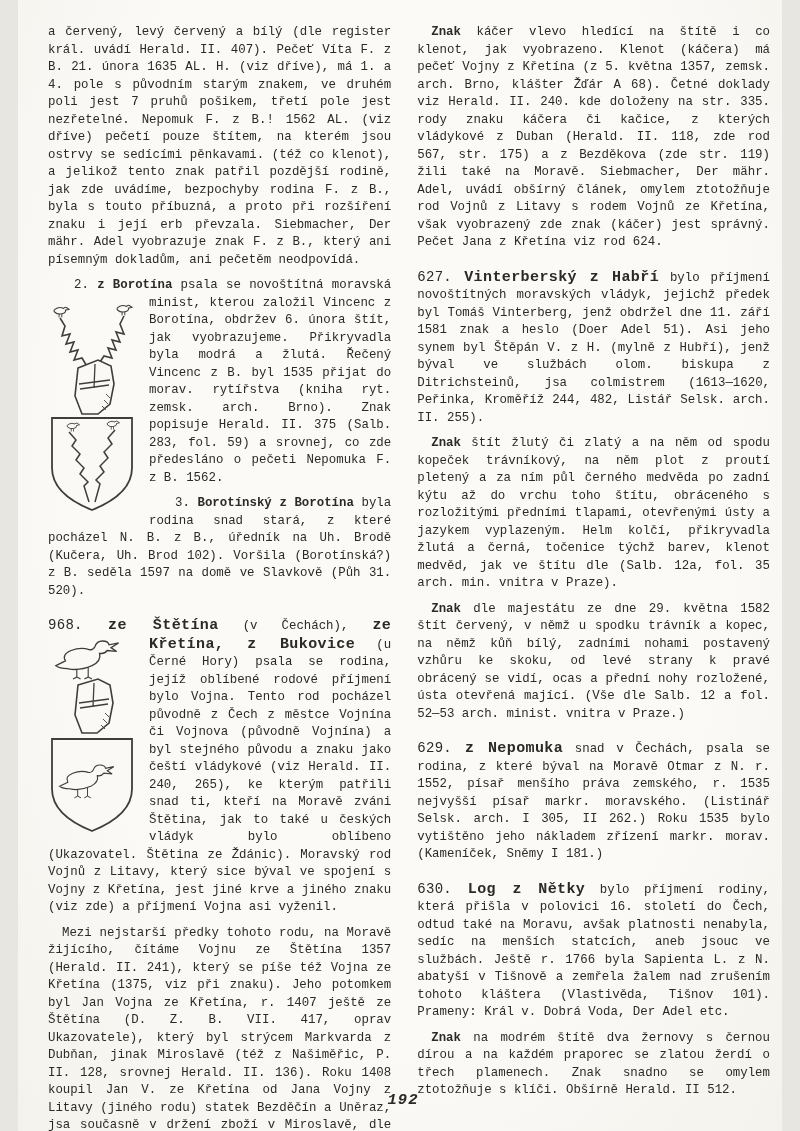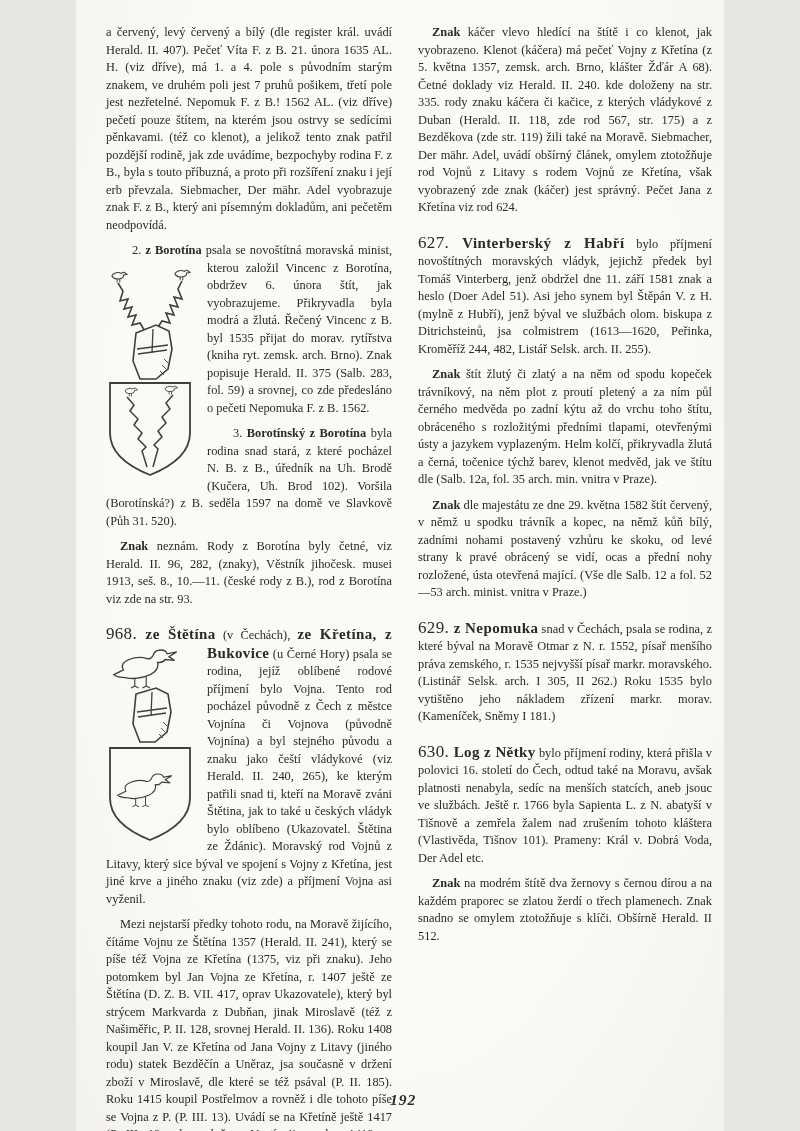--- a/index.html
+++ b/index.html
@@ -1,40 +1,40 @@
 <!DOCTYPE html>
 <html><head>
 <meta charset="utf-8">
 <style>
   html,body{margin:0;padding:0;background:#e8e6e1;}
   .page{
     position:relative;
-    width:648px;height:1131px;
+    width:764px;height:1131px;
     margin:0 auto;
     background:#faf9f5;
     background-image:radial-gradient(ellipse at 50% 40%, #fbfaf7 60%, #f4f2ec 100%);
     overflow:hidden;
     color:#2b2a26;
-    font-family:Liberation Serif, serif;
+    font-family:Liberation Mono, monospace;
   }
   .cols{
     display:flex;
     padding:24px 12px 0 30px;
     gap:26px;
   }
   .col{ text-align:justify; font-size:12.4px; line-height:17.5px; }
   .col-left{ width:360px; }
   .col-right{ width:370px; }
   .para{ margin:0 0 8px 0; text-indent:14px; }
   .para.noindent{ text-indent:0; }
   .para.item{ text-indent:26px; }
   .para.entry{ margin-top:17px; text-indent:0; }
   .seg-n{}
   .seg-b{ font-weight:bold; }
-  .seg-num{ font-size:17px; letter-spacing:.3px; }
+  .seg-num{ font-size:14px; letter-spacing:.3px; }
   .seg-h{ font-weight:bold; font-size:15px; letter-spacing:.4px; }
   .arms-figure{
     float:left;
     margin:3px 13px 4px 0;
   }
   .arms-figure svg{ display:block; }
   .footer-page-number{
     position:absolute;
     left:6px; right:0; bottom:22px;
     text-align:center;
@@ -80,21 +80,20 @@
         <g stroke="#403e39" stroke-width="1.5" fill="none">
           <path d="M41,204 L36,188 L40,184 L32,176 L36,170 L28,162 L32,156 L24,148 L28,142 L21,134"></path>
           <path d="M47,204 L52,186 L48,182 L56,174 L52,168 L60,160 L56,154 L64,146 L60,140 L67,132"></path>
         </g>
         <use href="#bird" transform="translate(24,129) scale(0.75)"></use>
         <use href="#bird" transform="translate(64,127) scale(0.75)"></use>
       </g>
     </svg>
   </span><span class="seg-n"> kterou založil Vincenc z Borotína, obdržev 6. února štít, jak vyobrazujeme. Přikryvadla byla modrá a žlutá. Řečený Vincenc z B. byl 1535 přijat do morav. rytířstva (kniha ryt. zemsk. arch. Brno). Znak popisuje Herald. II. 375 (Salb. 283, fol. 59) a srovnej, co zde předesláno o pečeti Nepomuka F. z B. 1562.</span></p>
       <p class="para item"><span class="seg-n">3. </span><span class="seg-b">Borotínský z Borotína</span><span class="seg-n"> byla rodina snad stará, z které pocházel N. B. z B., úředník na Uh. Brodě (Kučera, Uh. Brod 102). Voršila (Borotínská?) z B. seděla 1597 na domě ve Slavkově (Půh 31. 520).</span></p>
-      <p class="para"><span class="seg-b">Znak</span><span class="seg-n"> neznám. Rody z Borotína byly četné, viz Herald. II. 96, 282, (znaky), Věstník jihočesk. musei 1913, seš. 8., 10.—11. (české rody z B.), rod z Borotína viz zde na str. 93.</span></p>
       <p class="para entry"><span class="seg-num">968. </span><span class="seg-h">ze Štětína</span><span class="seg-n"> (v Čechách), </span><span class="seg-h">ze Křetína, z Bukovice</span><span id="fig-stetina" class="arms-figure">
     <svg width="88" height="200" viewBox="0 0 88 200" xmlns="http://www.w3.org/2000/svg">
       <defs>
         <g id="duck">
           <path d="M2,26 L12,21 Q8,14 18,10 Q28,6 37,9 Q41,10 43,6 Q45,0 51,0 Q57,0 58,4 L68,2 L60,7 L66,11 L56,10 Q53,14 48,13 Q50,21 40,26 Q26,32 14,29 Q6,29 2,26 Z" fill="#faf9f5" stroke="#403e39" stroke-width="1.4"></path>
           <path d="M24,30 L24,38 L20,40 M24,38 L28,40 M36,28 L36,38 L32,40 M36,38 L40,40" stroke="#403e39" stroke-width="1.2" fill="none"></path>
         </g>
       </defs>
 
       <use href="#duck" transform="translate(6,2) scale(0.95)"></use>

